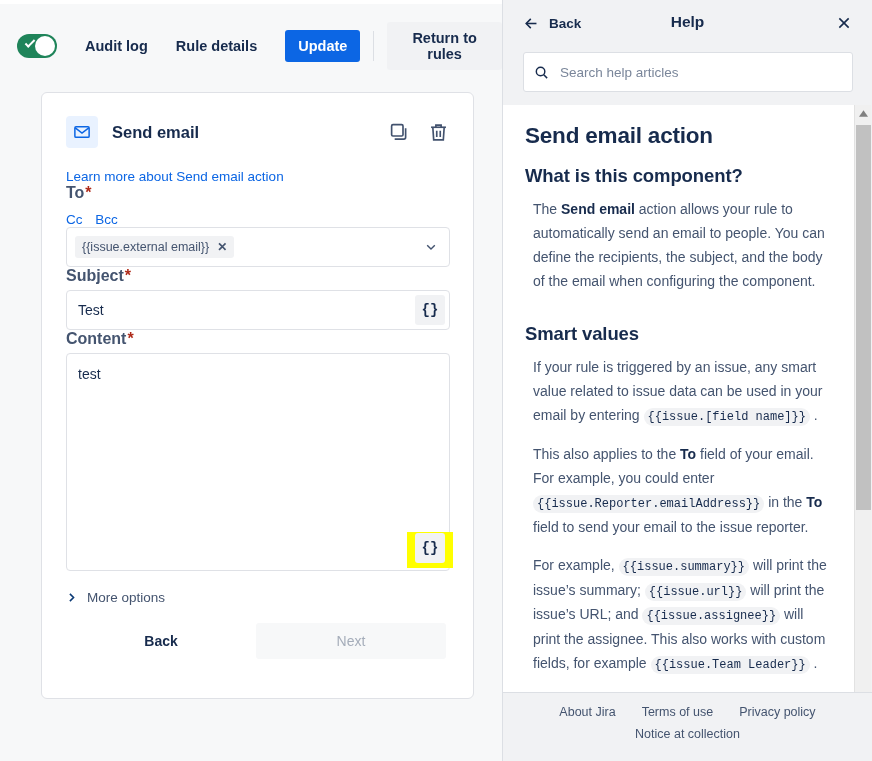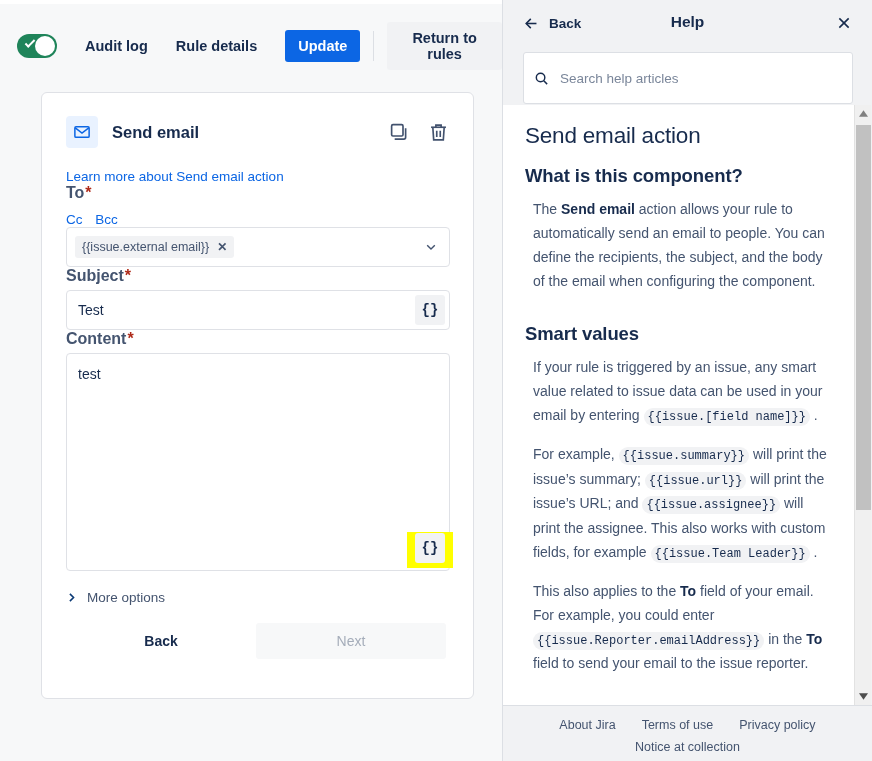--- a/index.html
+++ b/index.html
@@ -234,21 +234,21 @@
     position: absolute; left: 0; right: 0; top: 13px;
     text-align: center; font-size: 15.5px; font-weight: 600;
     color: #172B4D; pointer-events: none;
   }
   #help-close {
     margin-left: auto; cursor: pointer; display: flex;
     position: relative; z-index: 2;
   }
   #help-search {
     position: absolute; left: 20px; top: 52px;
-    width: 330px; height: 52px;
+    width: 330px; height: 40px;
     background: #FFFFFF; border: 1px solid #DCDFE4;
     border-radius: 3px;
     display: flex; align-items: center; padding: 0 10px;
   }
   #help-search .mag { margin-right: 9px; display: flex; flex: none; }
   #help-search input {
     border: none; outline: none; width: 100%;
     font-size: 13.5px; color: #172B4D;
     font-family: "Liberation Sans", sans-serif;
     background: transparent;
@@ -256,21 +256,21 @@
   #help-search input::placeholder { color: #7A869A; }
 
   #help-body {
     position: absolute; left: 0; top: 105px;
     width: 352px; height: 600px;
     background: #FFFFFF;
     overflow: hidden;
     padding: 18px 22px 0 22px;
   }
   #help-body h1 {
-    margin: 0 0 4px 0; font-size: 22.5px; font-weight: 400;
+    margin: 0 0 4px 0; font-size: 22.5px; font-weight: 700;
     color: #172B4D; letter-spacing: -0.2px;
   }
   #help-body h2 {
     margin: 16px 0 10px 0; font-size: 18.5px; font-weight: 600;
     color: #172B4D; letter-spacing: -0.1px;
   }
   #help-body h2.smart { margin-top: 30px; }
   #help-body p {
     margin: 0 0 14px 8px; font-size: 14px; line-height: 1.72;
     color: #44546F;
@@ -298,21 +298,21 @@
   #sb-up { top: 0; }
   #sb-down { bottom: 0; }
   #sb-thumb {
     position: absolute; left: 1px; top: 20px;
     width: 15px; height: 385px;
     background: #C1C1C1; cursor: pointer;
   }
 
   #help-footer {
     position: absolute; left: 0; bottom: 0;
-    width: 369px; height: 56px;
+    width: 369px; height: 69px;
     background: #F1F2F4;
     border-top: 1px solid #DCDFE4;
     padding-top: 12px;
   }
   .foot-row {
     display: flex; justify-content: center; gap: 26px;
     font-size: 12.5px; color: #44546F;
   }
   .foot-row span { cursor: pointer; }
   .foot-row.second { margin-top: 8px; }
@@ -452,23 +452,23 @@
     </div>
 
     <div id="help-body">
       <h1>Send email action</h1>
       <h2>What is this component?</h2>
       <p><span>The </span><b>Send email</b><span> action allows your rule to automatically send an email to people. You can define the recipients, the subject, and the body of the email when configuring the component.</span></p>
 
       <h2 class="smart">Smart values</h2>
       <p><span>If your rule is triggered by an issue, any smart value related to issue data can be used in your email by entering </span><code>{{issue.[field name]}}</code><span> .</span></p>
 
+      <p><span>This also applies to the </span><b>To</b><span> field of your email. For example, you could enter </span><code>{{issue.Reporter.emailAddress}}</code><span> in the </span><b>To</b><span> field to send your email to the issue reporter.</span></p>
+
       <p><span>For example, </span><code>{{issue.summary}}</code><span> will print the issue’s summary; </span><code>{{issue.url}}</code><span> will print the issue’s URL; and </span><code>{{issue.assignee}}</code><span> will print the assignee. This also works with custom fields, for example </span><code>{{issue.Team Leader}}</code><span> .</span></p>
-
-      <p><span>This also applies to the </span><b>To</b><span> field of your email. For example, you could enter </span><code>{{issue.Reporter.emailAddress}}</code><span> in the </span><b>To</b><span> field to send your email to the issue reporter.</span></p>
     </div>
 
     <div id="help-scrollbar">
       <div class="sb-arrow" id="sb-up">
         <svg width="9" height="7" viewBox="0 0 10 7">
             <path d="M5 0l5 7H0z" fill="#808080"></path>
           </svg>
       </div>
       <div id="sb-thumb"></div>
       <div class="sb-arrow" id="sb-down">

